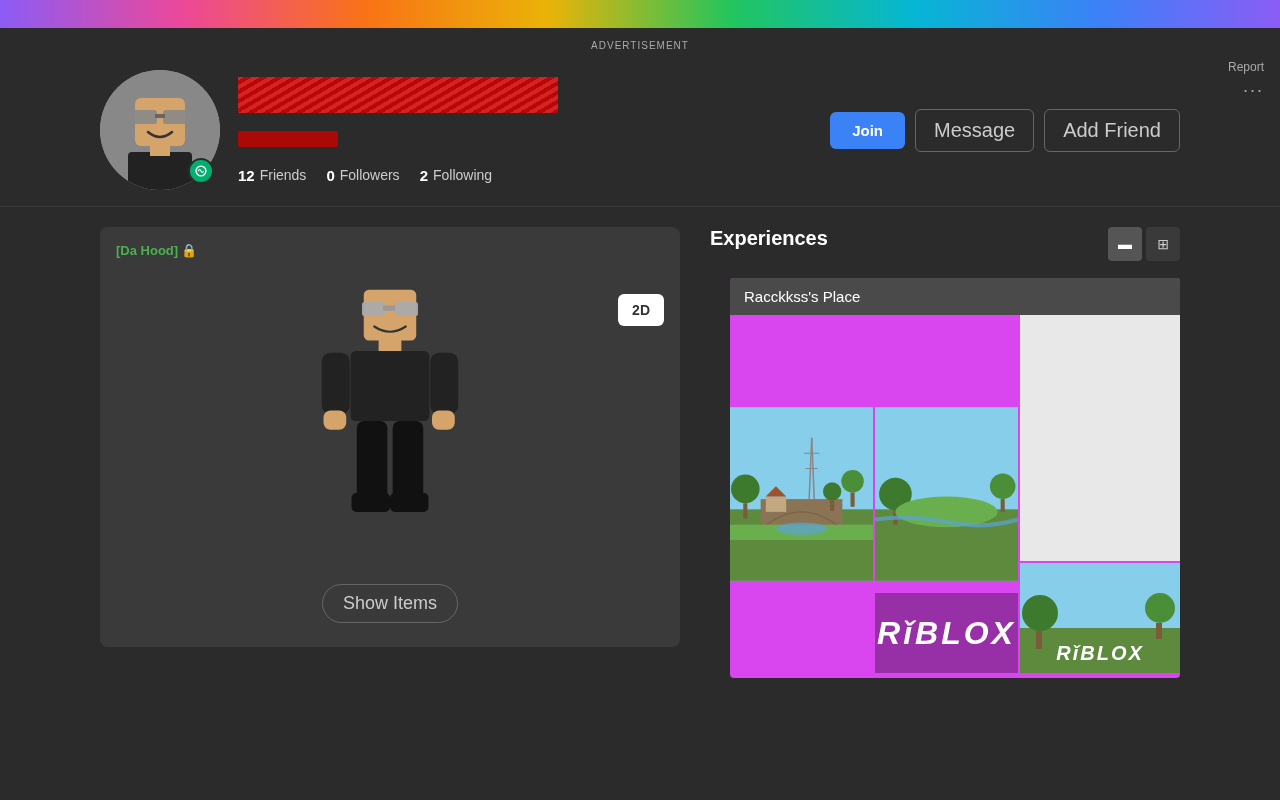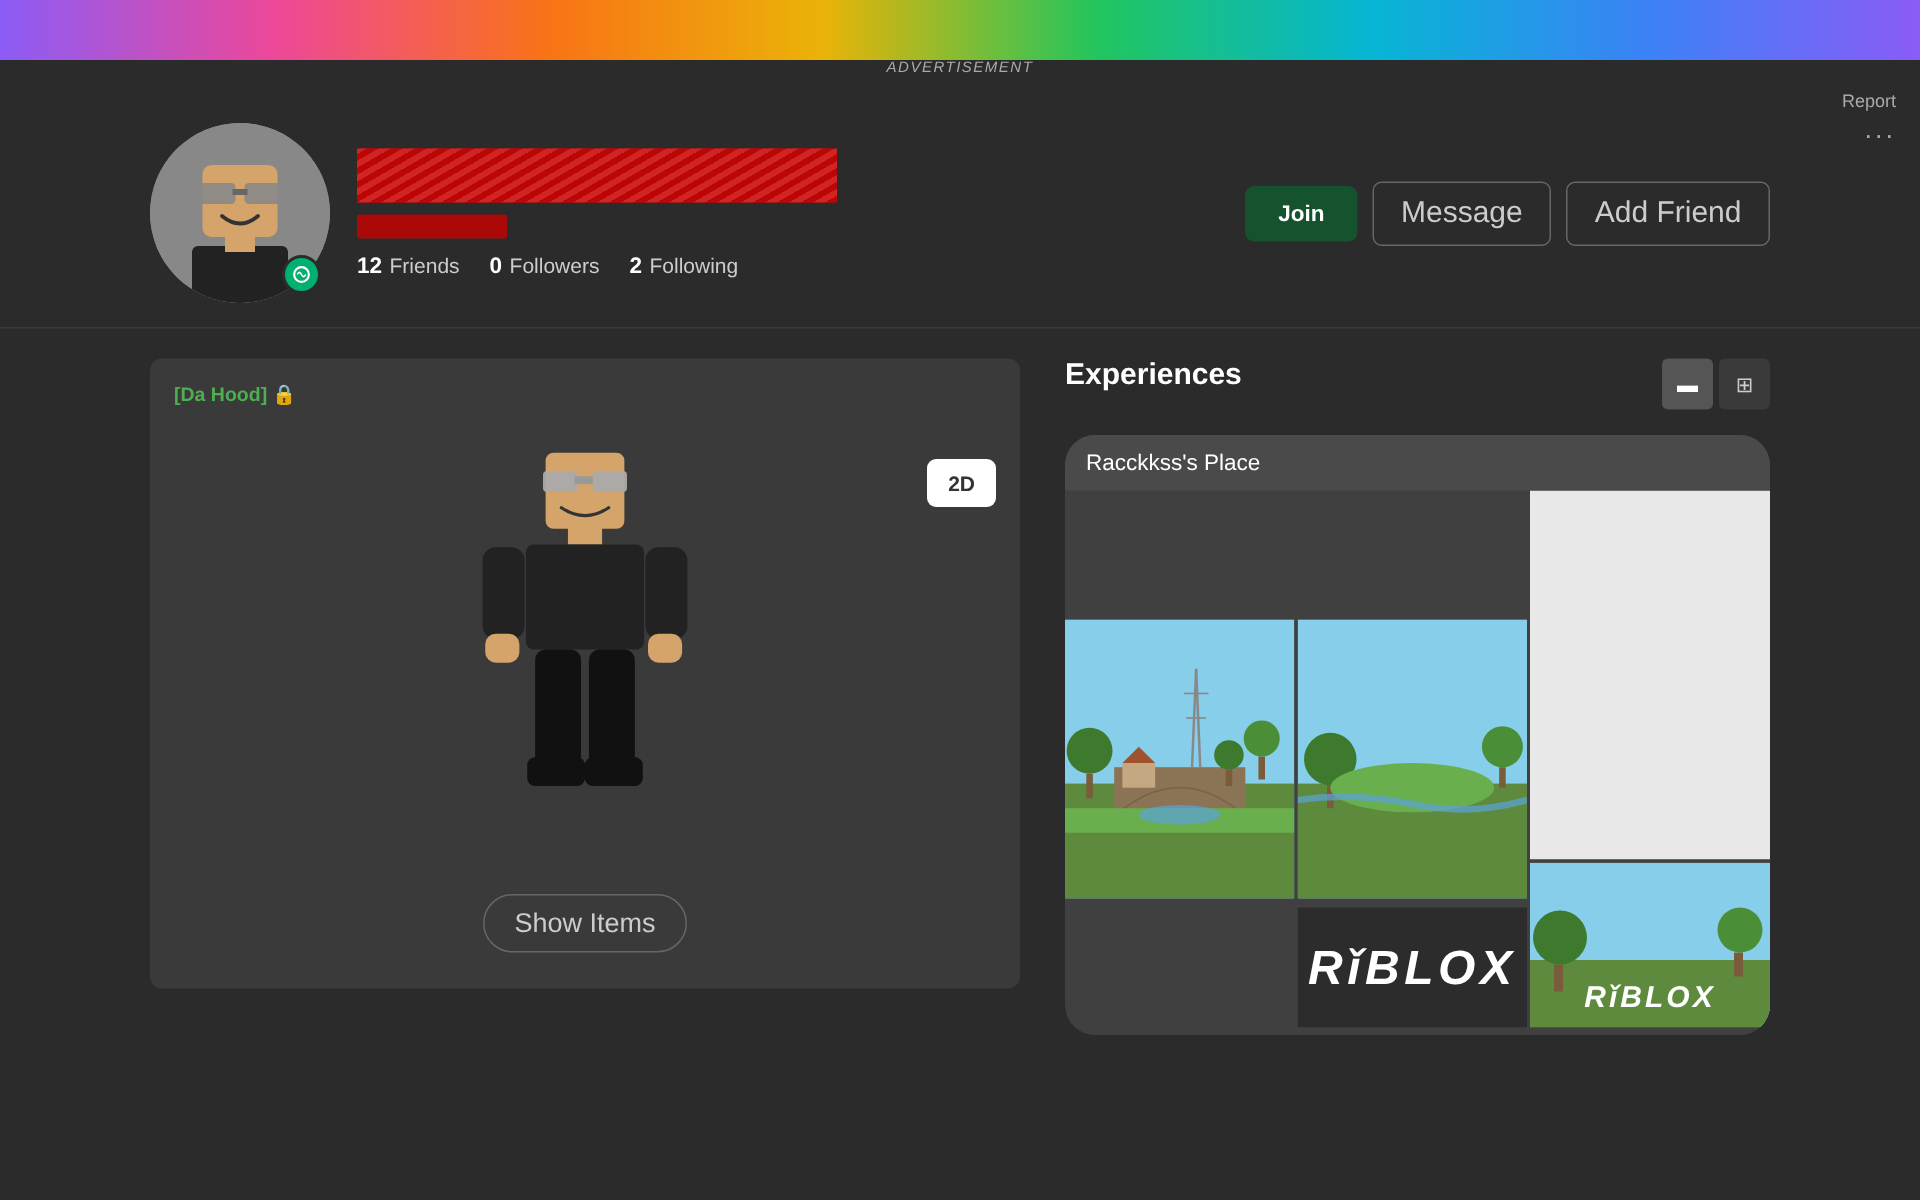--- a/index.html
+++ b/index.html
@@ -9,27 +9,26 @@
       font-family: 'Arial', sans-serif;
       width: 1280px;
       height: 800px;
       overflow: hidden;
       position: relative;
     }
 
     
     .ad-banner {
       width: 100%;
-      height: 40px;
+      height: 28px;
       background: linear-gradient(90deg, #8b5cf6, #ec4899, #f97316, #eab308, #22c55e, #06b6d4, #3b82f6, #8b5cf6);
       position: relative;
       display: flex;
       align-items: center;
       justify-content: center;
-      font-style: italic;
     }
     .ad-label {
       position: absolute;
       top: 40px;
       left: 50%;
       transform: translateX(-50%);
       font-size: 10px;
       color: #aaa;
       letter-spacing: 1px;
     }
@@ -90,21 +89,21 @@
     }
     .online-badge svg {
       width: 14px;
       height: 14px;
     }
 
     .profile-info {
       flex: 1;
       display: flex;
       flex-direction: column;
-      gap: 6px;
+      gap: 16px;
     }
 
     .username-redacted {
       display: block;
       width: 320px;
       height: 36px;
       background: #e00;
       opacity: 0.85;
       border-radius: 2px;
       margin-bottom: 2px;
@@ -156,21 +155,21 @@
       font-size: 14px;
       cursor: pointer;
     }
 
     .action-buttons {
       display: flex;
       gap: 10px;
       align-items: center;
     }
     .btn-join {
-      background: #14532d;
+      background: #3b82f6;
       color: #fff;
       border: none;
       padding: 10px 22px;
       border-radius: 6px;
       font-size: 15px;
       font-weight: bold;
       cursor: pointer;
     }
     .btn-outline {
       background: transparent;
@@ -285,25 +284,26 @@
       align-items: center;
       justify-content: center;
       font-size: 14px;
     }
     .view-btn.active {
       background: #555;
       color: #fff;
     }
 
     .experience-card {
-      background: #404040;
-      border-radius: 20px;
+      background: #d946ef;
+      border-radius: 4px;
       overflow: hidden;
       height: 400px;
       position: relative;
+      margin-left: 20px;
     }
     .exp-title-bar {
       background: #4a4a4a;
       padding: 10px 14px;
       font-size: 15px;
       color: #fff;
     }
     .exp-thumbnails {
       display: grid;
       grid-template-columns: 1fr 1fr 160px;

